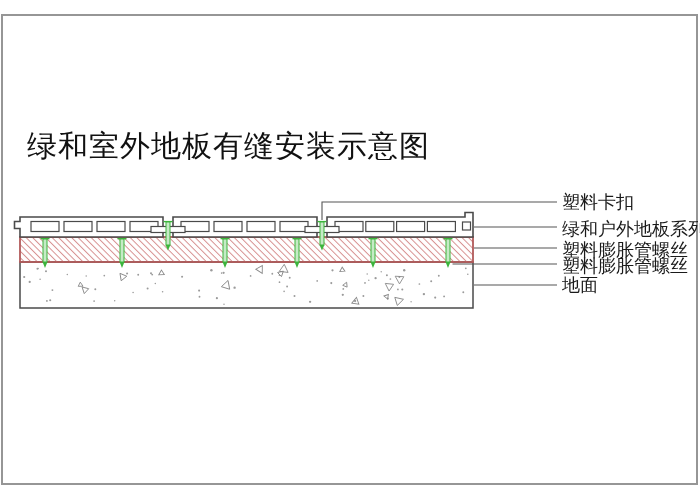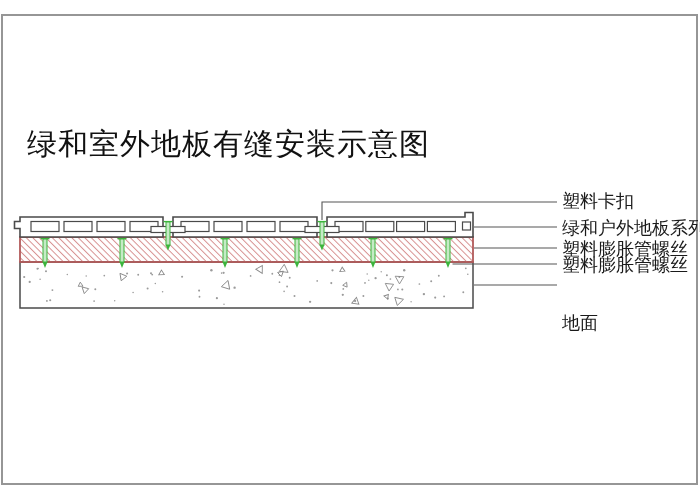--- a/index.html
+++ b/index.html
@@ -1,25 +1,25 @@
 <!DOCTYPE html>
 <html><head>
 <meta charset="utf-8">
 <style>
   html,body{margin:0;padding:0;background:#fff;}
   .page{position:relative;width:700px;height:500px;background:#fff;overflow:hidden;
-        font-family:Liberation Mono, monospace;}
+        font-family:Liberation Serif, serif;}
   .frame{position:absolute;left:1px;top:14px;width:697px;height:471px;
          border:2px solid #969696;box-sizing:border-box;}
   .title{position:absolute;left:27px;top:129px;margin:0;font-size:30px;line-height:34px;
          font-weight:500;letter-spacing:1px;color:#111;white-space:nowrap;}
   .diagram-svg{position:absolute;left:0;top:0;}
   .callout-label{position:absolute;left:562px;font-size:18px;line-height:15px;
                  color:#1a1a1a;white-space:nowrap;font-weight:500;}
-  .lbl-1{top:195px;} .lbl-2{top:222px;} .lbl-3{top:243px;} .lbl-4{top:259px;} .lbl-5{top:278px;margin-top:39px;}
+  .lbl-1{top:195px;} .lbl-2{top:222px;} .lbl-3{top:243px;} .lbl-4{top:259px;} .lbl-5{top:278px;}
   .tblock{position:absolute;left:523px;top:443px;width:177px;height:35px;box-sizing:border-box;
           border:1.6px solid #c5705f;border-right:none;
           display:flex;align-items:center;justify-content:center;}
   .tblock span{font-size:21px;font-weight:500;color:#111;letter-spacing:0.5px;white-space:nowrap;}
 </style>
 </head>
 <body>
 
 <div class="page">
 

